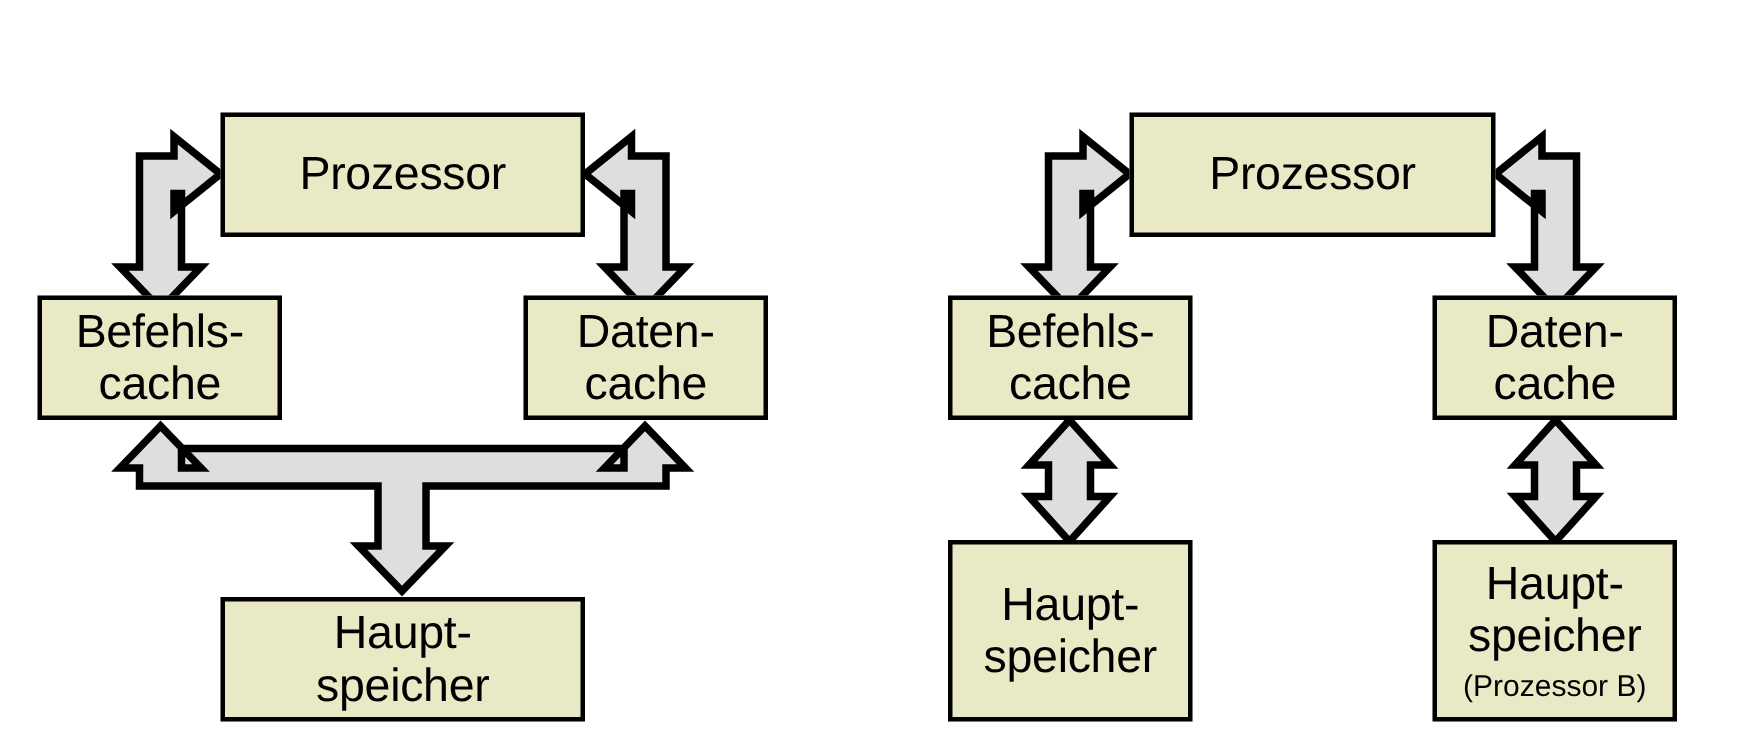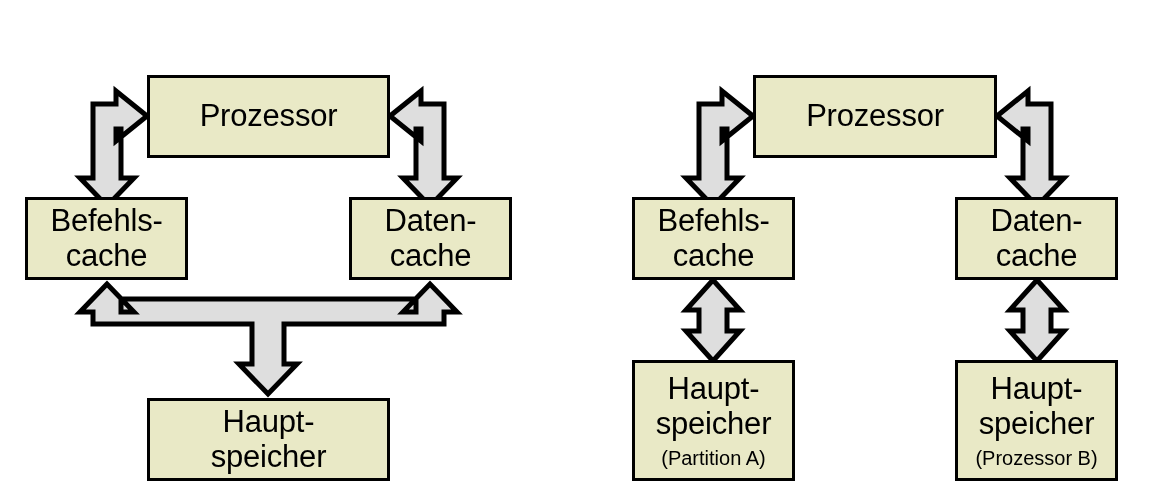--- a/index.html
+++ b/index.html
@@ -105,21 +105,20 @@
   </div>
 
   <div class="node" style="left: 955px; top: 169px; width: 163px; height: 83px; background: rgb(233, 233, 198); border-color: rgb(0, 0, 0);">
     <span class="line">Daten-</span>
     <span class="line">cache</span>
   </div>
 
   <div class="node" style="left: 632px; top: 332px; width: 163px; height: 121px; background: rgb(233, 233, 198); border-color: rgb(0, 0, 0);">
     <span class="line">Haupt-</span>
     <span class="line">speicher</span>
-    <span class="sub">(Partition A)</span>
   </div>
 
   <div class="node" style="left: 955px; top: 332px; width: 163px; height: 121px; background: rgb(233, 233, 198); border-color: rgb(0, 0, 0);">
     <span class="line">Haupt-</span>
     <span class="line">speicher</span>
     <span class="sub">(Prozessor B)</span>
   </div>
 
 </div>
 

